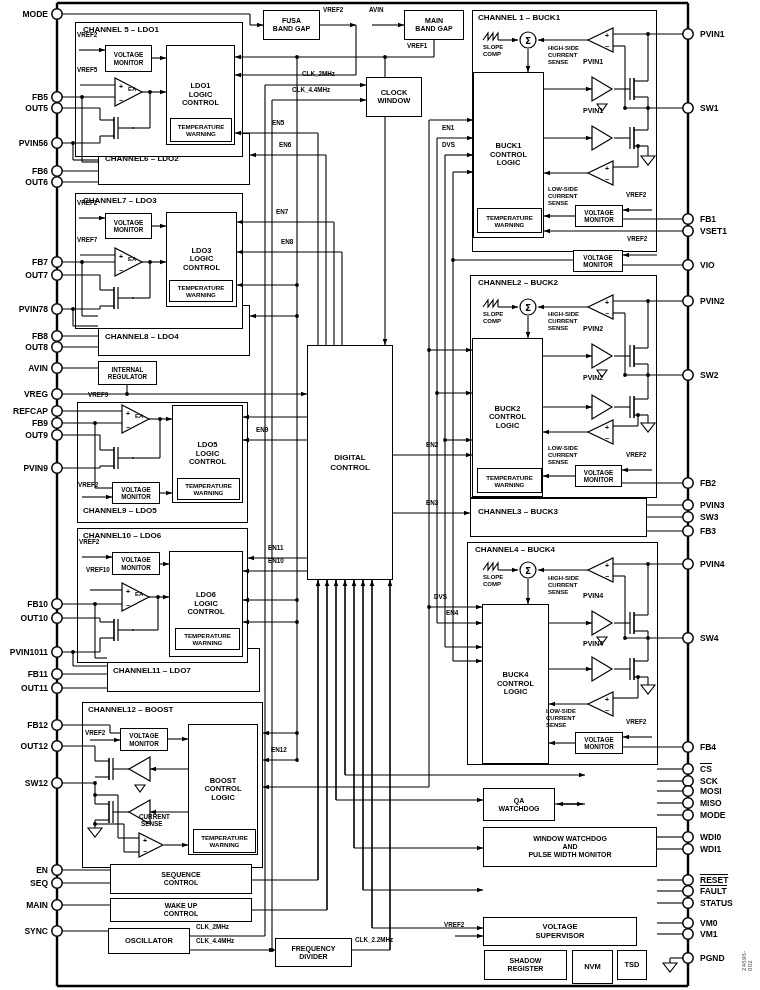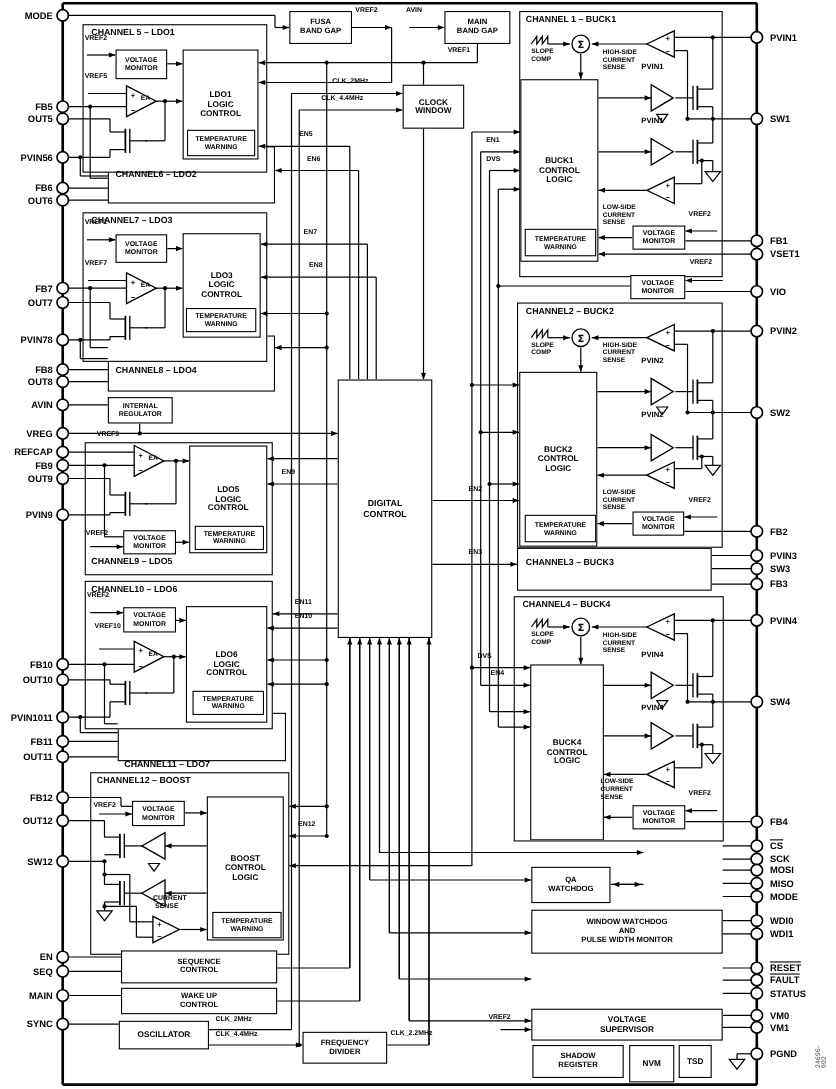--- a/index.html
+++ b/index.html
@@ -642,21 +642,21 @@
       <div class="blk" style="left: 110px; top: 898px; width: 142px; height: 24px; font-size: 7px;">WAKE UP
 CONTROL</div>
       <div class="blk" style="left: 108px; top: 928px; width: 82px; height: 26px; font-size: 7.5px;">OSCILLATOR</div>
       <div class="blk" style="left: 275px; top: 938px; width: 77px; height: 29px; font-size: 7px;">FREQUENCY
 DIVIDER</div>
       <div class="blk" style="left: 483px; top: 788px; width: 72px; height: 33px; font-size: 7px;">QA
 WATCHDOG</div>
       <div class="blk" style="left: 483px; top: 827px; width: 174px; height: 40px; font-size: 7px;">WINDOW WATCHDOG
 AND
 PULSE WIDTH MONITOR</div>
-      <div class="blk" style="left: 483px; top: 917px; width: 174px; height: 29px; font-size: 7.5px;">VOLTAGE
+      <div class="blk" style="left: 483px; top: 917px; width: 154px; height: 29px; font-size: 7.5px;">VOLTAGE
 SUPERVISOR</div>
       <div class="blk" style="left: 484px; top: 950px; width: 83px; height: 30px; font-size: 7px;">SHADOW
 REGISTER</div>
       <div class="blk" style="left: 572px; top: 950px; width: 41px; height: 34px; font-size: 7.5px;">NVM</div>
       <div class="blk" style="left: 617px; top: 950px; width: 30px; height: 30px; font-size: 7.5px;">TSD</div>
       <div class="blk" style="left: 166px; top: 45px; width: 69px; height: 100px; font-size: 7.5px;">LDO1
 LOGIC
 CONTROL</div>
       <div class="blk" style="left: 166px; top: 212px; width: 71px; height: 95px; font-size: 7.5px;">LDO3
 LOGIC
@@ -712,21 +712,21 @@
       <div class="blk" style="left: 573px; top: 250px; width: 50px; height: 22px; font-size: 6.3px;">VOLTAGE
 MONITOR</div>
     </div>
   <div id="txtlayer">
     <div class="note" style="left:734px;top:952px;">24696-002</div>
   <div class="ttl" style="left: 105px; top: 154px;">CHANNEL6 – LDO2</div>
       <div class="ttl" style="left: 83px; top: 25px;">CHANNEL 5 – LDO1</div>
       <div class="ttl" style="left: 105px; top: 332px;">CHANNEL8 – LDO4</div>
       <div class="ttl" style="left: 83px; top: 196px;">CHANNEL7 – LDO3</div>
       <div class="ttl" style="left: 83px; top: 506px;">CHANNEL9 – LDO5</div>
-      <div class="ttl" style="left: 113px; top: 690px;">CHANNEL11 – LDO7</div>
+      <div class="ttl" style="left: 113px; top: 666px;">CHANNEL11 – LDO7</div>
       <div class="ttl" style="left: 83px; top: 531px;">CHANNEL10 – LDO6</div>
       <div class="ttl" style="left: 88px; top: 705px;">CHANNEL12 – BOOST</div>
       <div class="ttl" style="left: 478px; top: 13px;">CHANNEL 1 – BUCK1</div>
       <div class="ttl" style="left: 478px; top: 278px;">CHANNEL2 – BUCK2</div>
       <div class="ttl" style="left: 478px; top: 507px;">CHANNEL3 – BUCK3</div>
       <div class="ttl" style="left: 475px; top: 545px;">CHANNEL4 – BUCK4</div>
       <div class="lbl" style="left: 77px; top: 31px; font-size: 6.3px;">VREF2</div>
       <div class="lbl" style="left: 77px; top: 66px; font-size: 6.3px;">VREF5</div>
       <div class="lbl" style="left: 272px; top: 119px; font-size: 6.3px;">EN5</div>
       <div class="lbl" style="left: 279px; top: 141px; font-size: 6.3px;">EN6</div>

